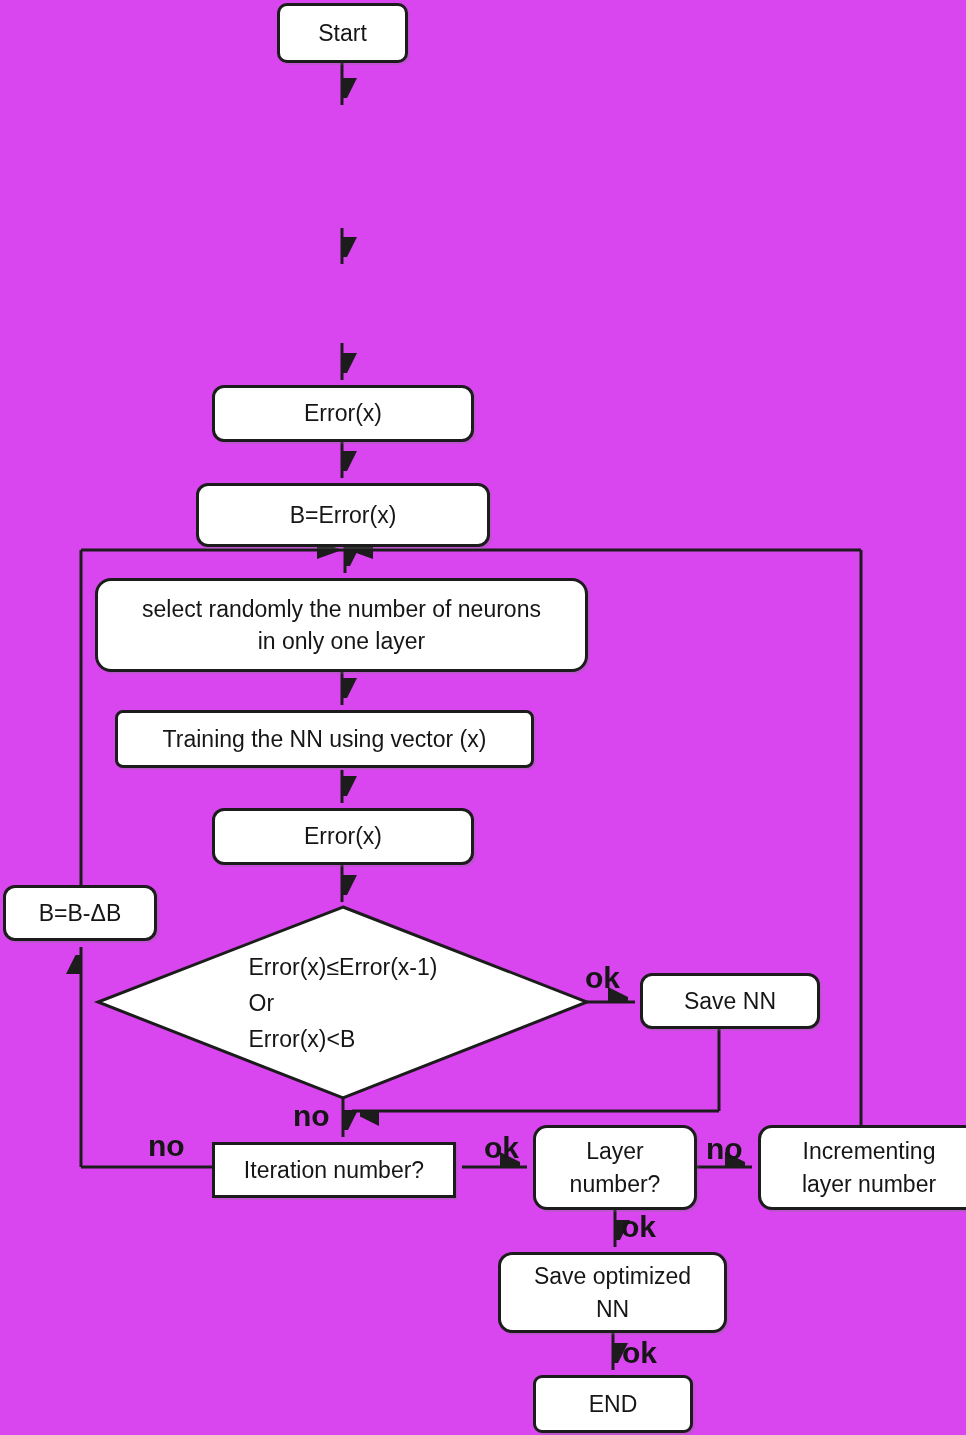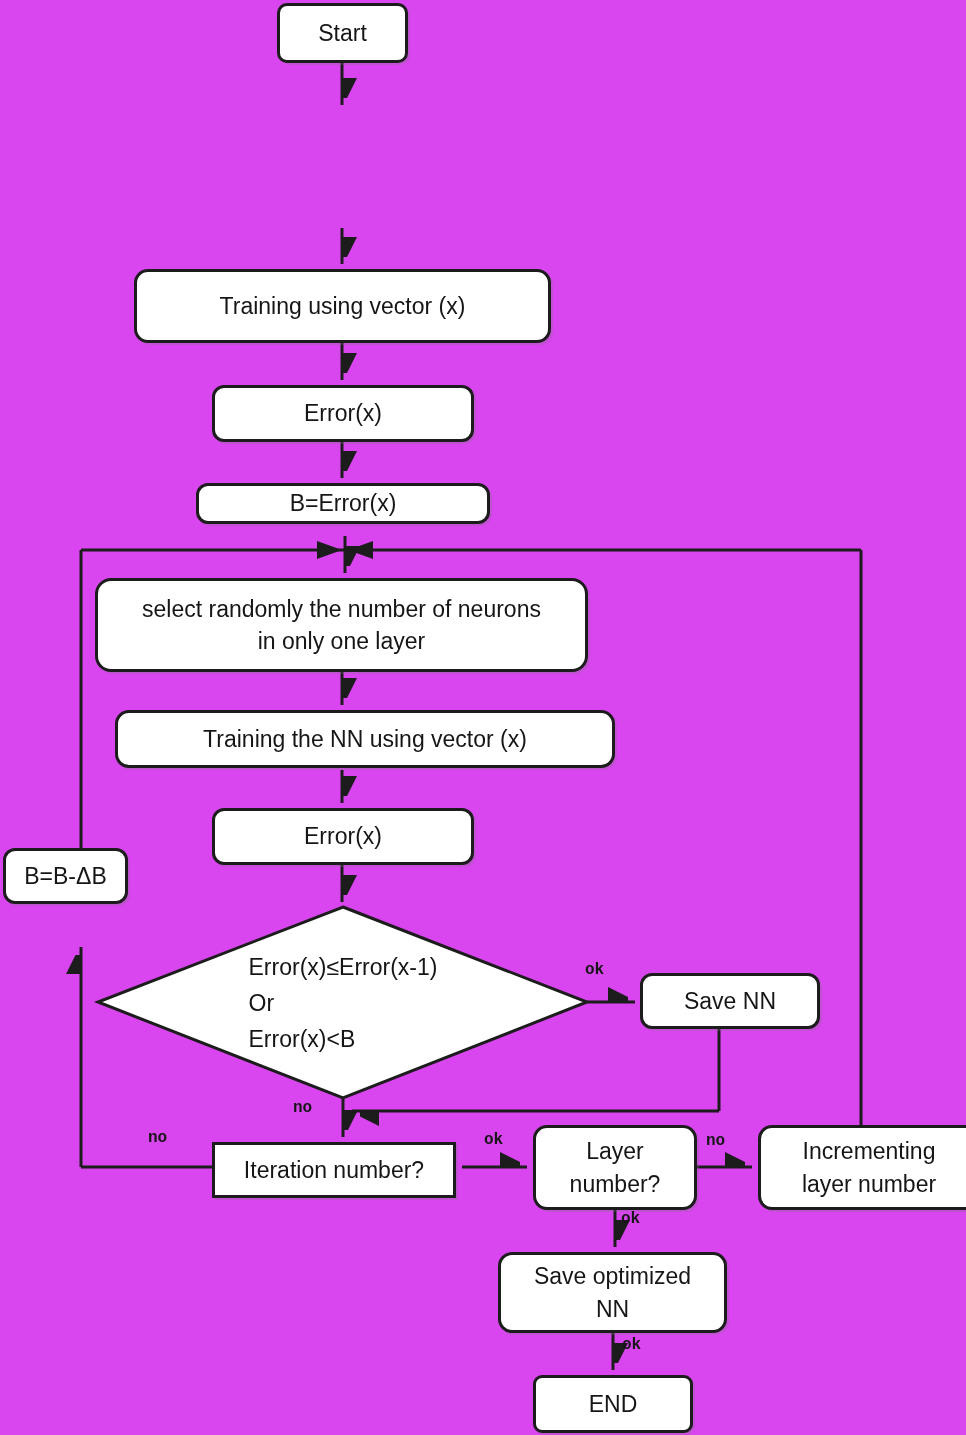--- a/index.html
+++ b/index.html
@@ -38,25 +38,24 @@
     align-items: center;
     justify-content: center;
     text-align: left;
     font-size: 23px;
     line-height: 1.58;
     white-space: pre-line;
     color: #161616;
   }
   .edge-label {
     position: absolute;
-    font-size: 16px;
+    font-size: 30px;
     font-weight: 700;
     color: #161616;
     white-space: nowrap;
-    font-family: Liberation Mono, monospace;
   }
 </style>
 </head>
 <body>
 
 <div id="stage">
 
   <svg id="wires" viewBox="0 0 966 1435" xmlns="http://www.w3.org/2000/svg">
     <defs>
       <marker id="ah" markerWidth="6.5" markerHeight="5.4" refX="9" refY="5" orient="auto" markerUnits="strokeWidth">
@@ -96,46 +95,43 @@
 
     <polygon points="317,541 342,550 317,559" fill="#1c1c1c"></polygon>
     <polygon points="373,541 348,550 373,559" fill="#1c1c1c"></polygon>
   </svg>
 
   <div class="node" style="left:277px;top:3px;width:131px;height:60px;border-radius:10px">
     <span class="label">Start</span>
   </div>
 
 
-  <div class="node" style="left:134px;top:269px;width:417px;height:74px;border-radius:14px">
-    <span class="label">Training using vector (x)</span>
-  </div>
 
   <div class="node" style="left:212px;top:385px;width:262px;height:57px;border-radius:12px">
     <span class="label">Error(x)</span>
   </div>
 
-  <div class="node" style="left:196px;top:483px;width:294px;height:41px;border-radius:12px">
+  <div class="node" style="left:196px;top:483px;width:294px;height:64px;border-radius:12px">
     <span class="label">B=Error(x)</span>
   </div>
 
   <div class="node" style="left:95px;top:578px;width:493px;height:94px;border-radius:16px">
     <span class="label">select randomly the number of neurons
 in only one layer</span>
   </div>
 
-  <div class="node" style="left:115px;top:710px;width:500px;height:58px;border-radius:14px">
+  <div class="node" style="left:115px;top:710px;width:419px;height:58px;border-radius:8px">
     <span class="label">Training the NN using vector (x)</span>
   </div>
 
   <div class="node" style="left:212px;top:808px;width:262px;height:57px;border-radius:12px">
     <span class="label">Error(x)</span>
   </div>
 
-  <div class="node" style="left:3px;top:848px;width:125px;height:56px;border-radius:12px">
+  <div class="node" style="left:3px;top:885px;width:154px;height:56px;border-radius:12px">
     <span class="label">B=B-ΔB</span>
   </div>
 
   <div class="diamond-label" style="left:183px;top:948px;width:320px;height:110px">Error(x)≤Error(x-1)
 Or
 Error(x)&lt;B</div>
 
   <div class="node" style="left:640px;top:973px;width:180px;height:56px;border-radius:12px">
     <span class="label">Save NN</span>
   </div>

